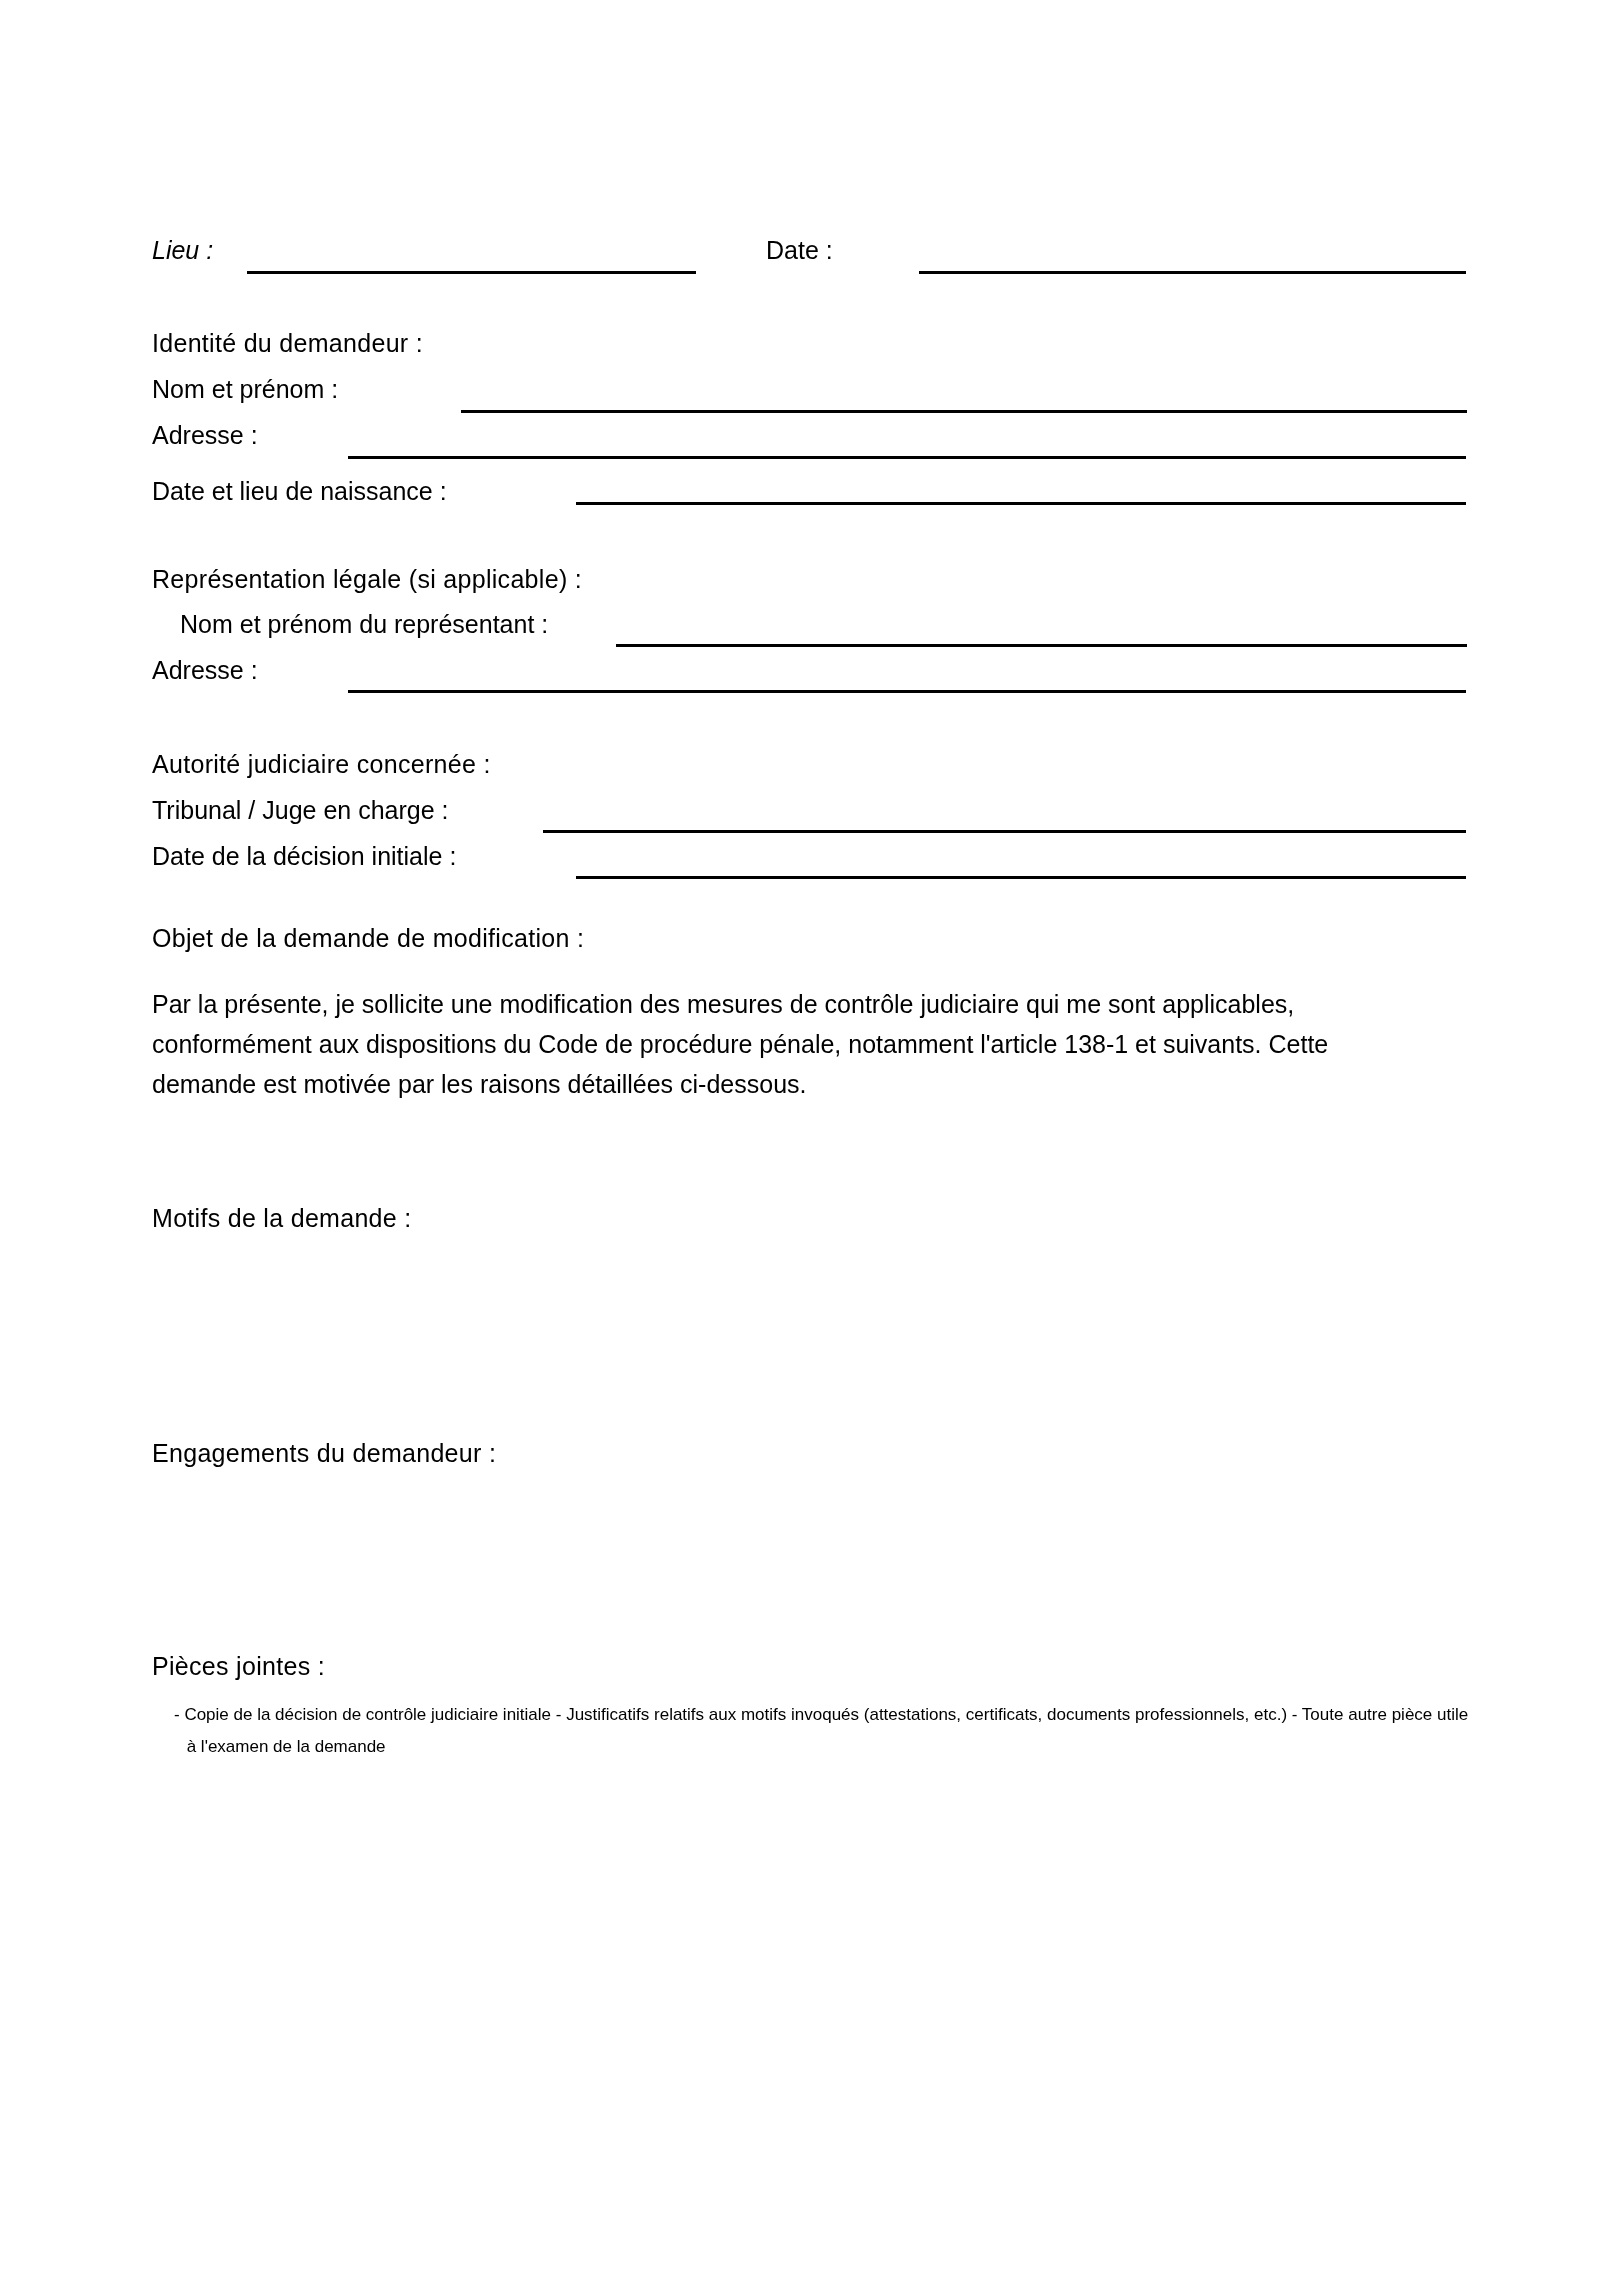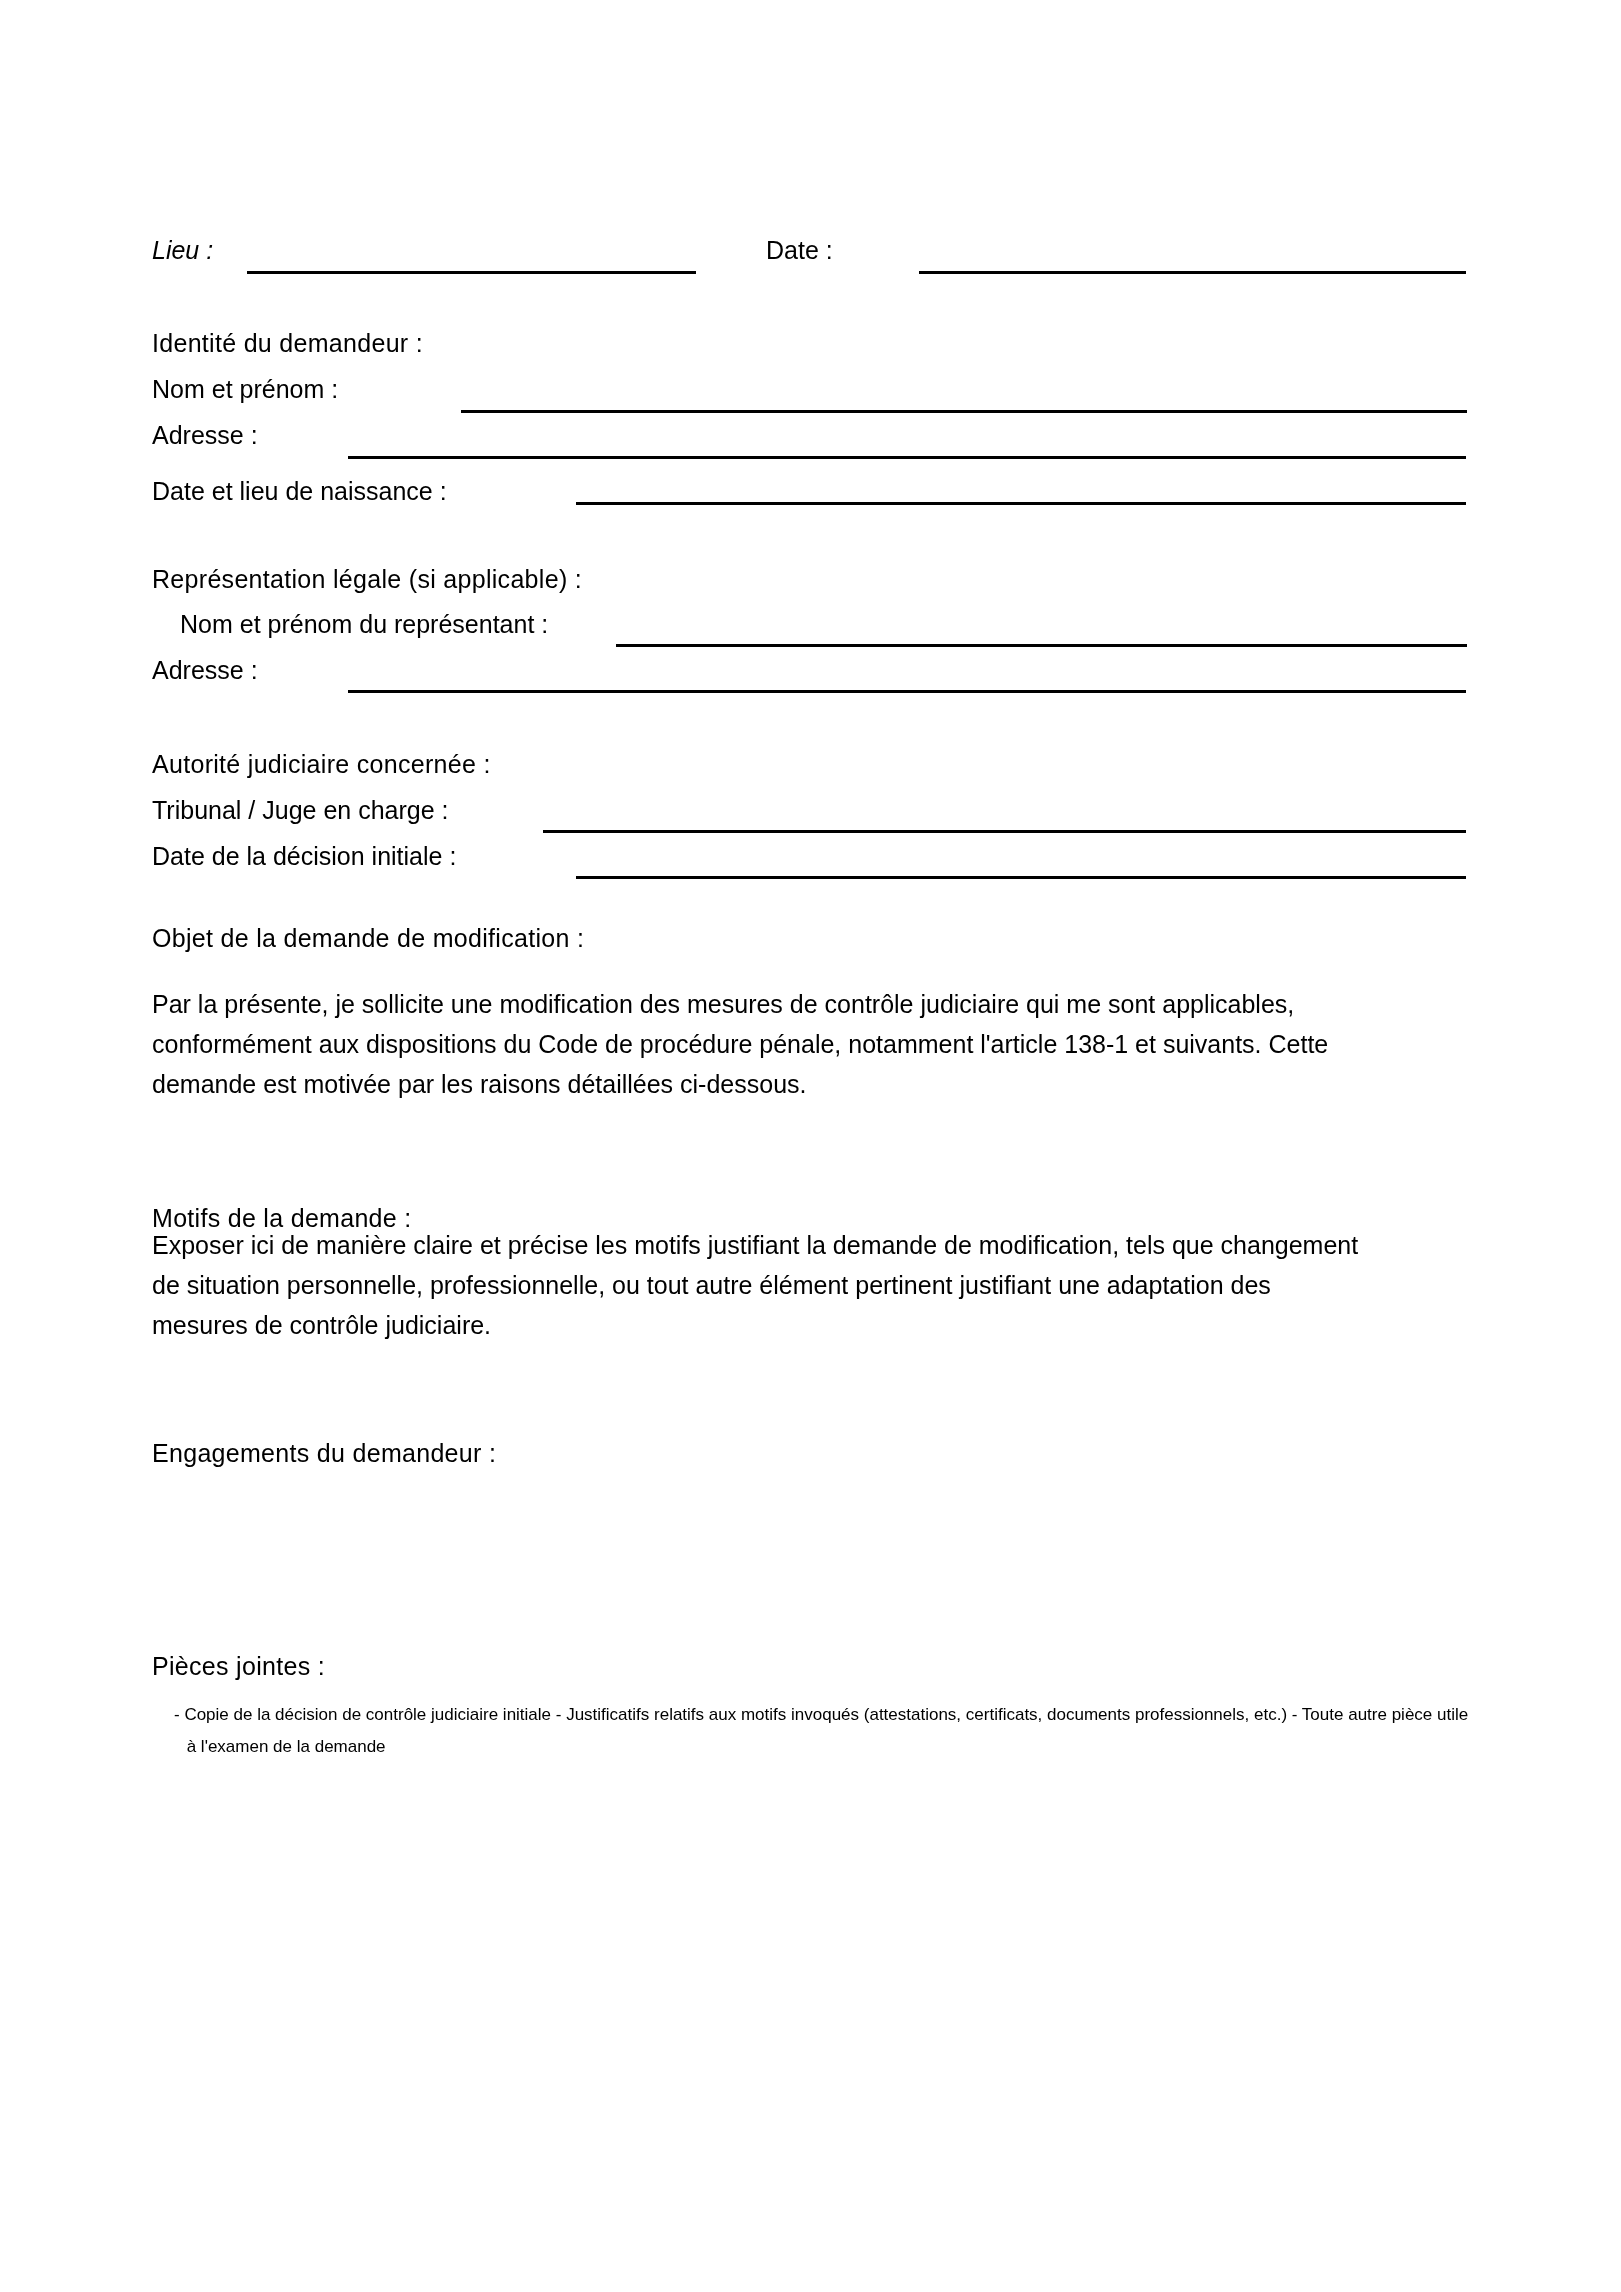--- a/index.html
+++ b/index.html
@@ -112,21 +112,20 @@
   <div class="txt" style="left:152px; top:798px;">Tribunal / Juge en charge :</div>
   <div class="rule" style="left:543px; top:830px; width:923px;"></div>
 
   <div class="txt" style="left:152px; top:844px;">Date de la décision initiale :</div>
   <div class="rule" style="left:576px; top:876px; width:890px;"></div>
 
   <div class="section-head" style="left:152px; top:926px;">Objet de la demande de modification :</div>
   <div class="para" style="left:152px; top:984px; width:1264px;">Par la présente, je sollicite une modification des mesures de contrôle judiciaire qui me sont applicables, conformément aux dispositions du Code de procédure pénale, notamment l'article 138-1 et suivants. Cette demande est motivée par les raisons détaillées ci-dessous.</div>
 
   <div class="section-head" style="left:152px; top:1182px;margin-top:24px;">Motifs de la demande :</div>
-  <div class="para" style="left:152px; top:1225px; width:1220px;">Exposer ici de manière claire et précise les motifs justifiant la demande de modification, tels que changement de situation personnelle, professionnelle, ou tout autre élément pertinent justifiant une adaptation des mesures de contrôle judiciaire.</div>
 
   <div class="section-head" style="left:152px; top:1441px;">Engagements du demandeur :</div>
 
   <div class="section-head" style="left:152px; top:1654px;">Pièces jointes :</div>
   <div class="attach-block" style="left:174px; top:1699px; width:1296px;">
     <div class="attach-item">- Copie de la décision de contrôle judiciaire initiale - Justificatifs relatifs aux motifs invoqués (attestations, certificats, documents professionnels, etc.) - Toute autre pièce utile à l'examen de la demande</div>
   </div>
 
 </div>
 

